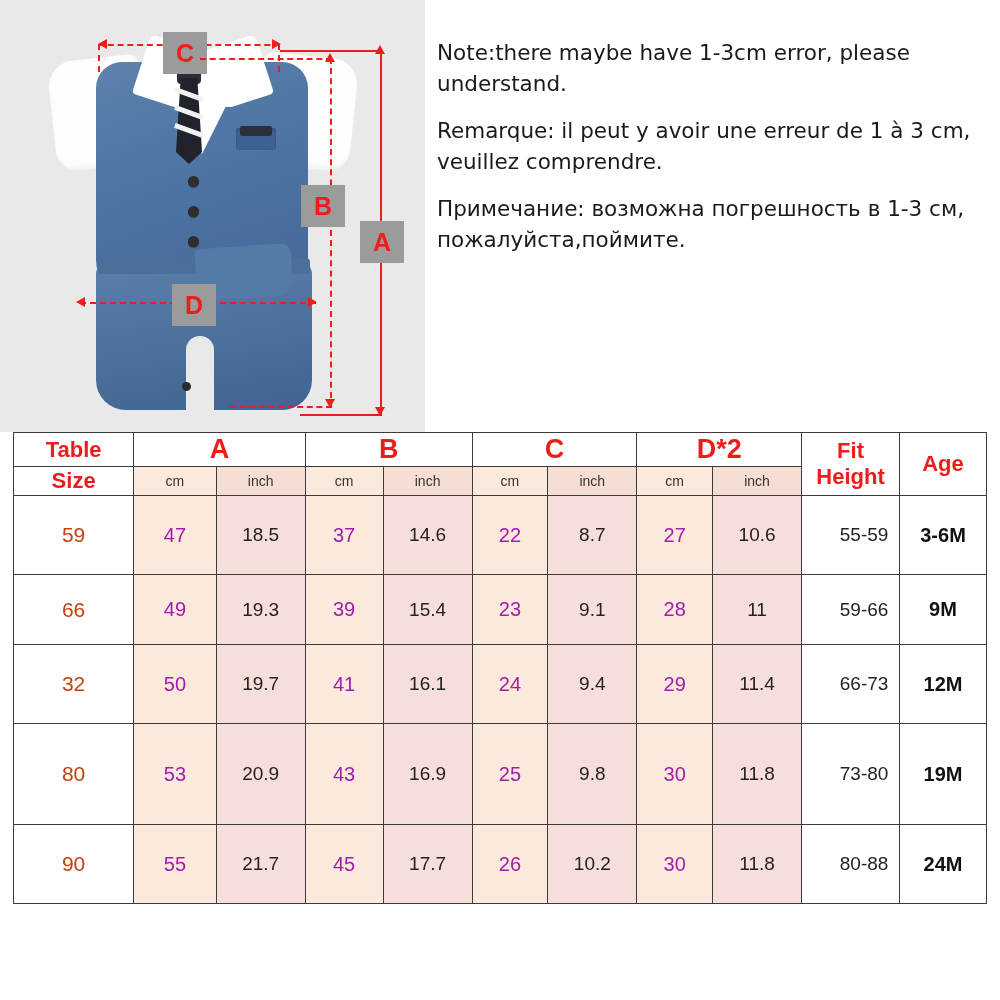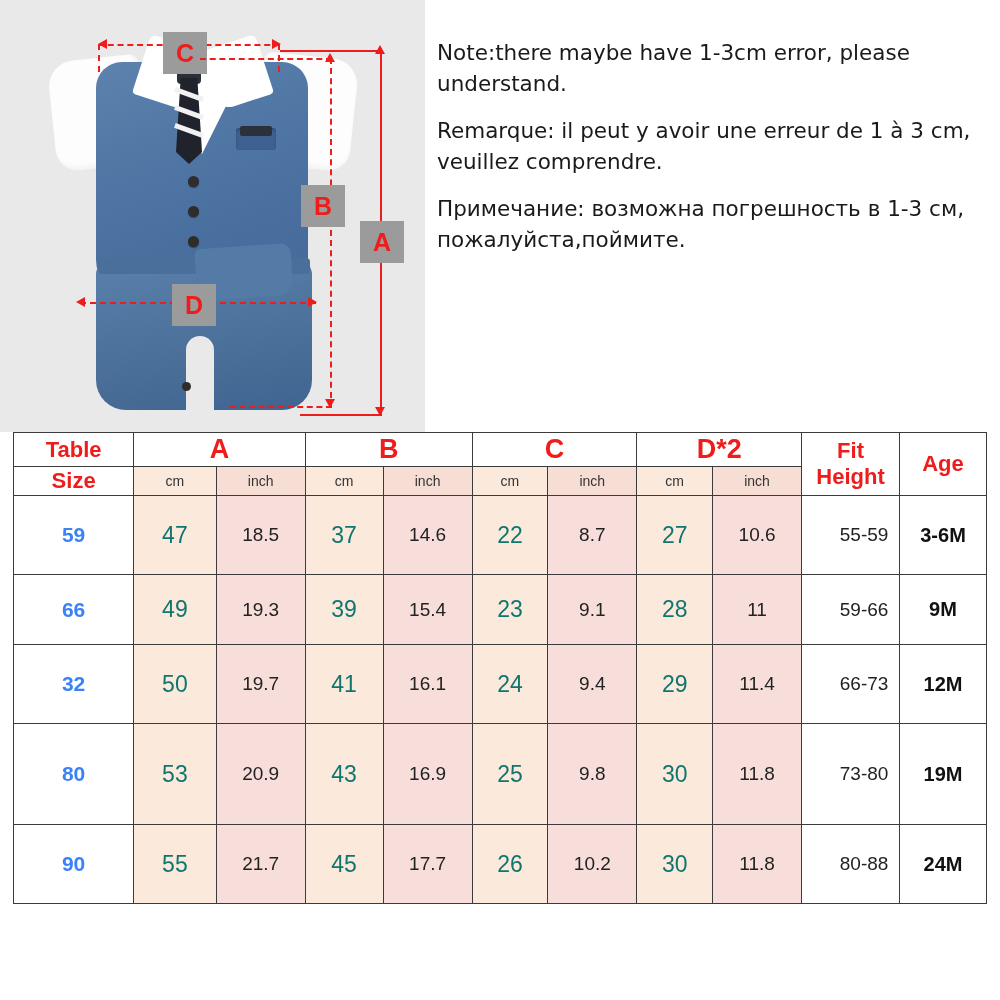--- a/index.html
+++ b/index.html
@@ -205,26 +205,26 @@
   }
   .h-red.small { font-size: 22px; }
   .h-unit {
     color: #333;
     font-size: 14px;
     background: #f7ded5;
     font-weight: normal;
   }
   .h-unit.cm { background: #fbe9dc; }
   .col-size {
-    font-weight: bold;
+    font-weight: normal;
     font-size: 21px;
-    color: #3b82f6;
+    color: #c2410c;
     background: #fff;
   }
-  .cell-cm { background: #fbe9dc; font-size: 23px; color: #0f766e; }
+  .cell-cm { background: #fbe9dc; font-size: 20px; color: #a21caf; }
   .cell-in { background: #f7dedb; font-size: 19px; color: #222; }
   .cell-plain { background: #fff; font-size: 19px; color: #222; padding-left: 28px; }
   .cell-age { background: #fff; font-size: 20px; color: #111; font-weight: bold; }
   .th-fit { color: #ef1c1c; font-weight: bold; font-size: 22px; background: #fff; }
   .th-age { color: #ef1c1c; font-weight: bold; font-size: 22px; background: #fff; }
 </style>
 </head>
 <body>
 
 <div id="page">

